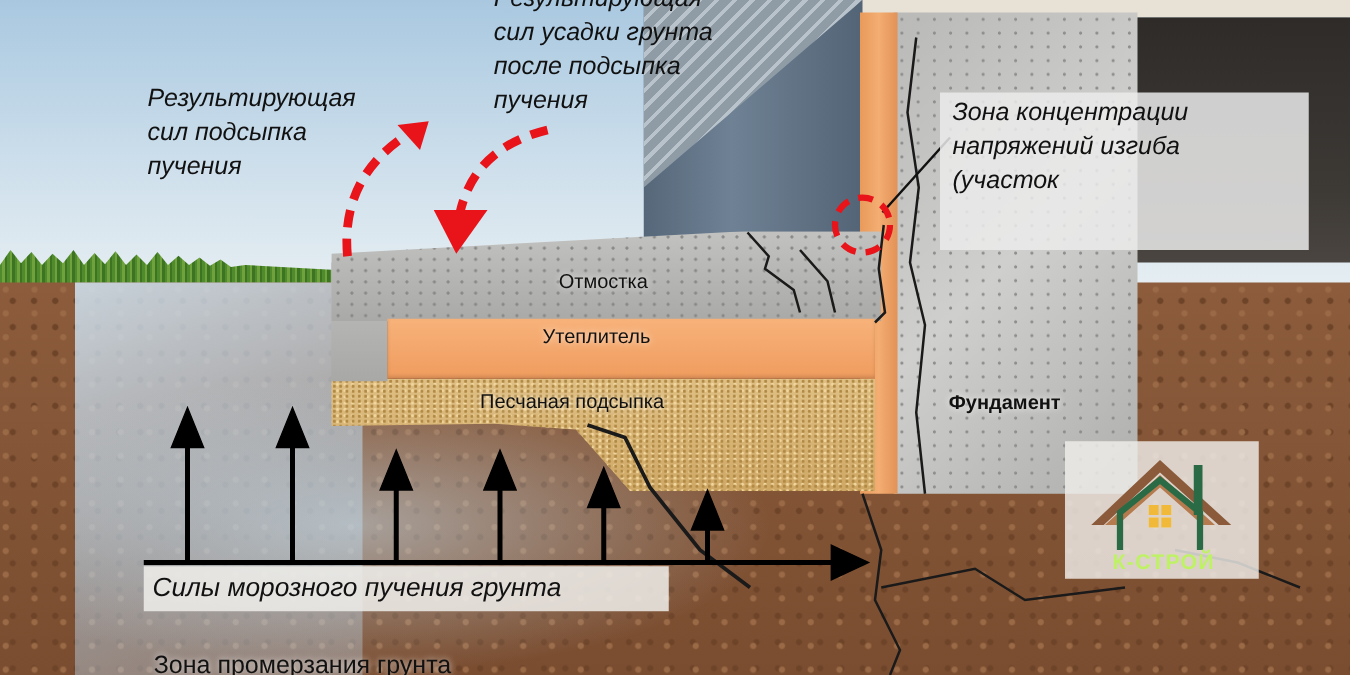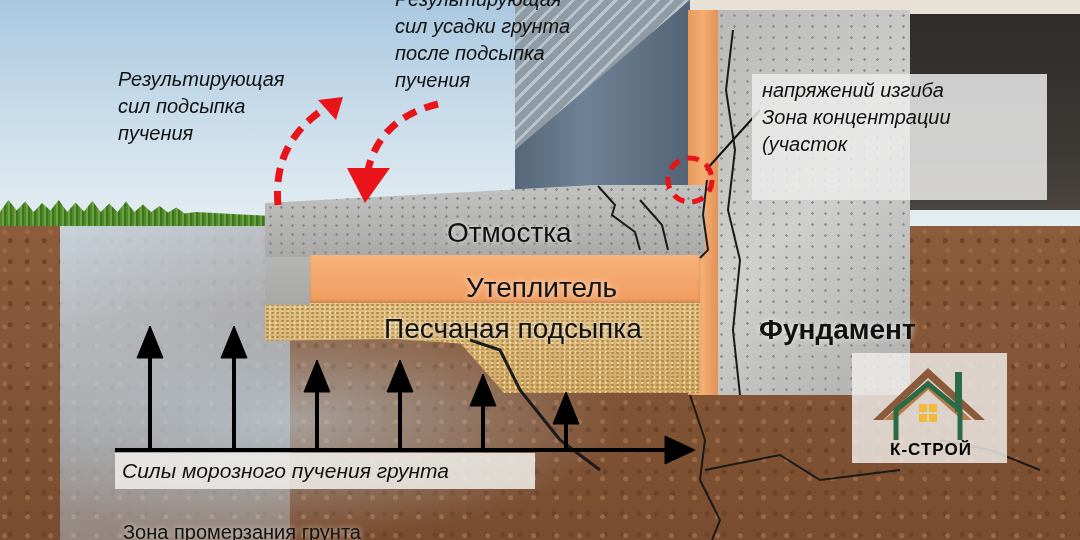--- a/index.html
+++ b/index.html
@@ -23,26 +23,26 @@
   #ins-vert{left:688px;top:10px;width:30px;height:385px;background:linear-gradient(90deg,#e89a5a,#f4ad72 50%,#e29256);}
   #otmostka{left:265px;top:185px;width:440px;height:72px;background:
     radial-gradient(circle,#888 0 1px,transparent 1.5px) 0 0/11px 9px,
     linear-gradient(180deg,#c2c2c0,#a9a9a7);clip-path:polygon(0 25%,75% 0,100% 0,100% 100%,0 100%);}
   #otmostka-left{left:265px;top:210px;width:45px;height:95px;background:linear-gradient(180deg,#c0c0be,#a8a8a6);}
   #insul{left:310px;top:255px;width:390px;height:48px;background:linear-gradient(180deg,#f7b27a,#f09c5e);box-shadow:inset 0 -2px 3px rgba(0,0,0,.15);}
   #sand{left:265px;top:303px;width:435px;height:90px;background:
     radial-gradient(circle,#b08a45 0 1px,transparent 1.5px) 0 0/5px 4px,
     radial-gradient(circle,#f1d69e 0 1px,transparent 1.5px) 2px 2px/6px 5px,
     linear-gradient(180deg,#dfbf84,#cfa866);clip-path:polygon(0 0,100% 0,100% 100%,55% 100%,45% 45%,30% 40%,0 42%);}
-  .label-plain{font-size:28px;color:#111;text-shadow:0 0 6px rgba(255,255,255,.8);white-space:nowrap;}
+  .label-plain{font-size:16px;color:#111;text-shadow:0 0 6px rgba(255,255,255,.8);white-space:nowrap;}
   .label-italic{font-style:italic;font-size:20px;color:#111;line-height:27px;}
   #callout-box{left:752px;top:74px;width:295px;height:126px;background:rgba(235,235,235,.85);}
   #bottom-box{left:115px;top:453px;width:420px;height:36px;background:rgba(240,238,235,.85);}
   #logo-box{left:852px;top:353px;width:155px;height:110px;background:rgba(240,238,234,.82);}
-  #logo-text{left:866px;top:440px;width:130px;text-align:center;font-size:17px;letter-spacing:1px;color:#000000;font-weight:bold;}
+  #logo-text{left:866px;top:440px;width:130px;text-align:center;font-size:17px;letter-spacing:1px;color:#bef264;font-weight:bold;}
   svg{position:absolute;left:0;top:0;}
 </style>
 </head>
 <body>
 
 <div id="sky" class="abs"></div>
 <div id="eave" class="abs"></div>
 <div id="siding" class="abs"></div>
 <div id="siding-top" class="abs"></div>
 <div id="darkwall" class="abs"></div>
@@ -132,26 +132,26 @@
 </div>
 
 <div class="abs label-italic" style="left:395px;top:-14px;">
   <div>Результирующая</div>
   <div>сил усадки грунта</div>
   <div>после подсыпка</div>
   <div>пучения</div>
 </div>
 
 <div class="abs label-italic" style="left:762px;top:77px;font-size:20px;">
+  <div>Зона концентрации</div>
   <div>напряжений изгиба</div>
-  <div>Зона концентрации</div>
   <div>(участок</div>
 </div>
 
 <div class="abs label-plain" style="left:447px;top:217px;">Отмостка</div>
-<div class="abs label-plain" style="left:434px;top:272px;margin-left:32px;">Утеплитель</div>
+<div class="abs label-plain" style="left:434px;top:261px;">Утеплитель</div>
 <div class="abs label-plain" style="left:384px;top:313px;text-align:right;">Песчаная подсыпка</div>
 <div class="abs label-plain" style="left:759px;top:314px;font-weight:bold;">Фундамент</div>
 
 <div class="abs label-italic" style="left:122px;top:457px;font-size:21px;">Силы морозного пучения грунта</div>
 <div class="abs label-plain" style="left:123px;top:521px;font-size:20px;">Зона промерзания грунта</div>
 
 <div id="logo-text" class="abs">К-СТРОЙ</div>
 
 </body></html>

